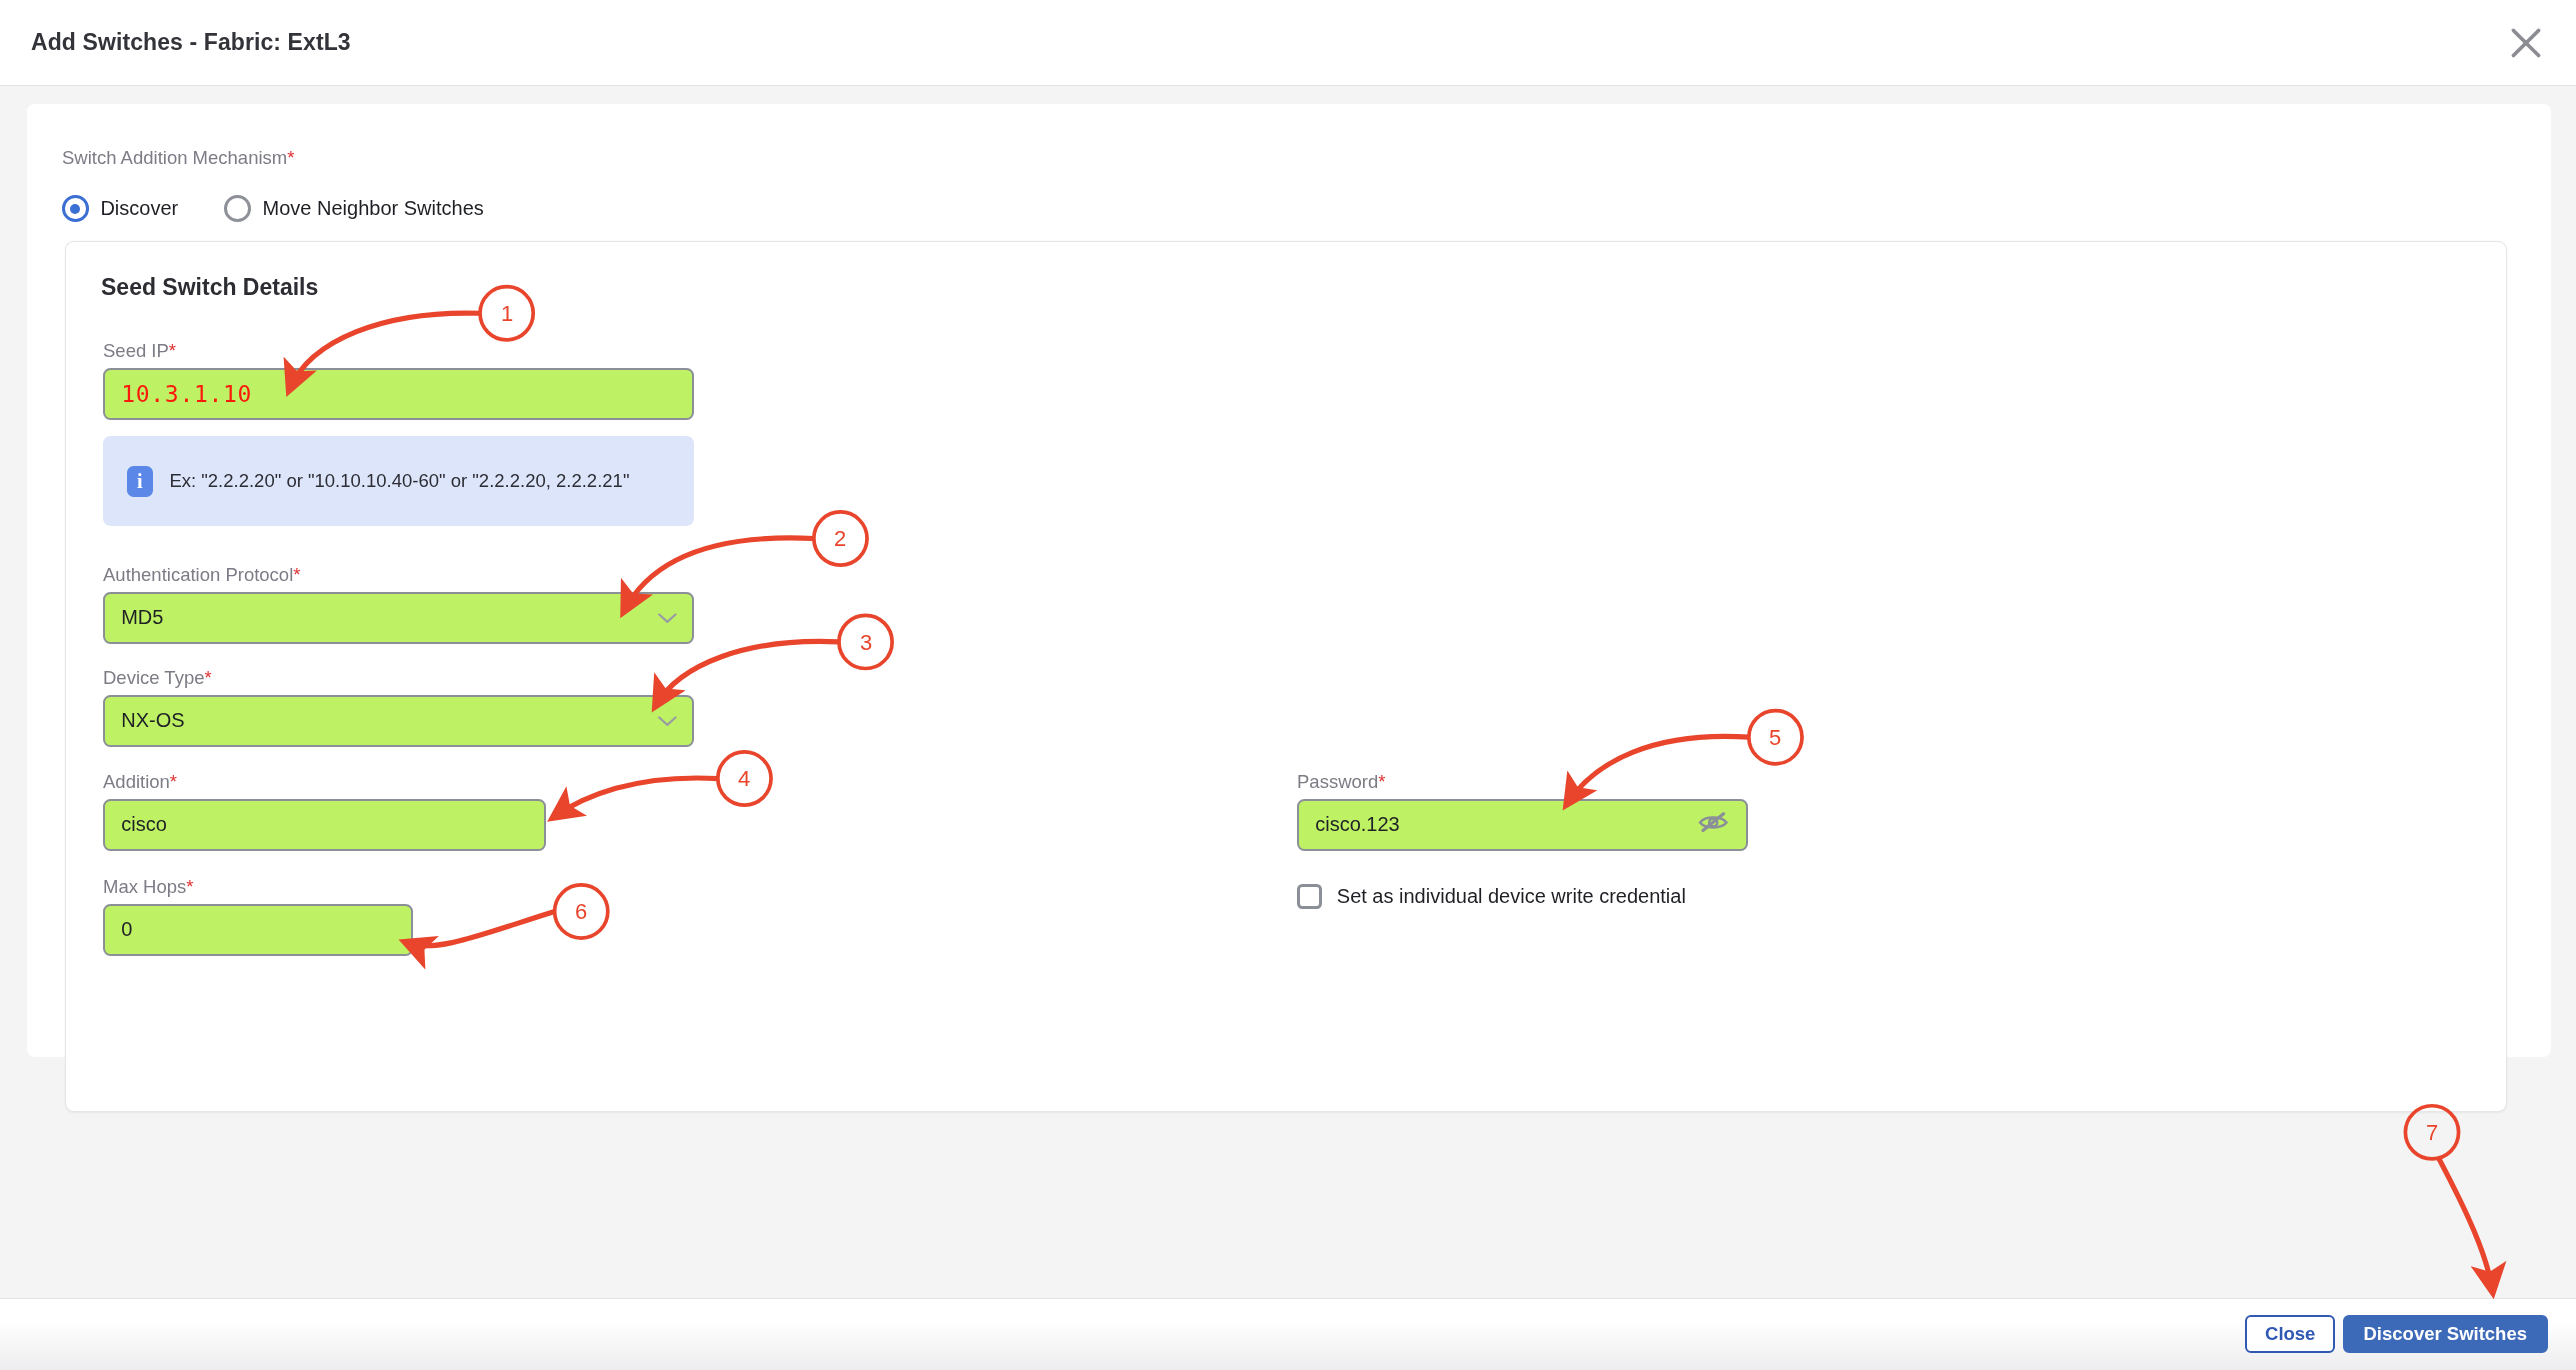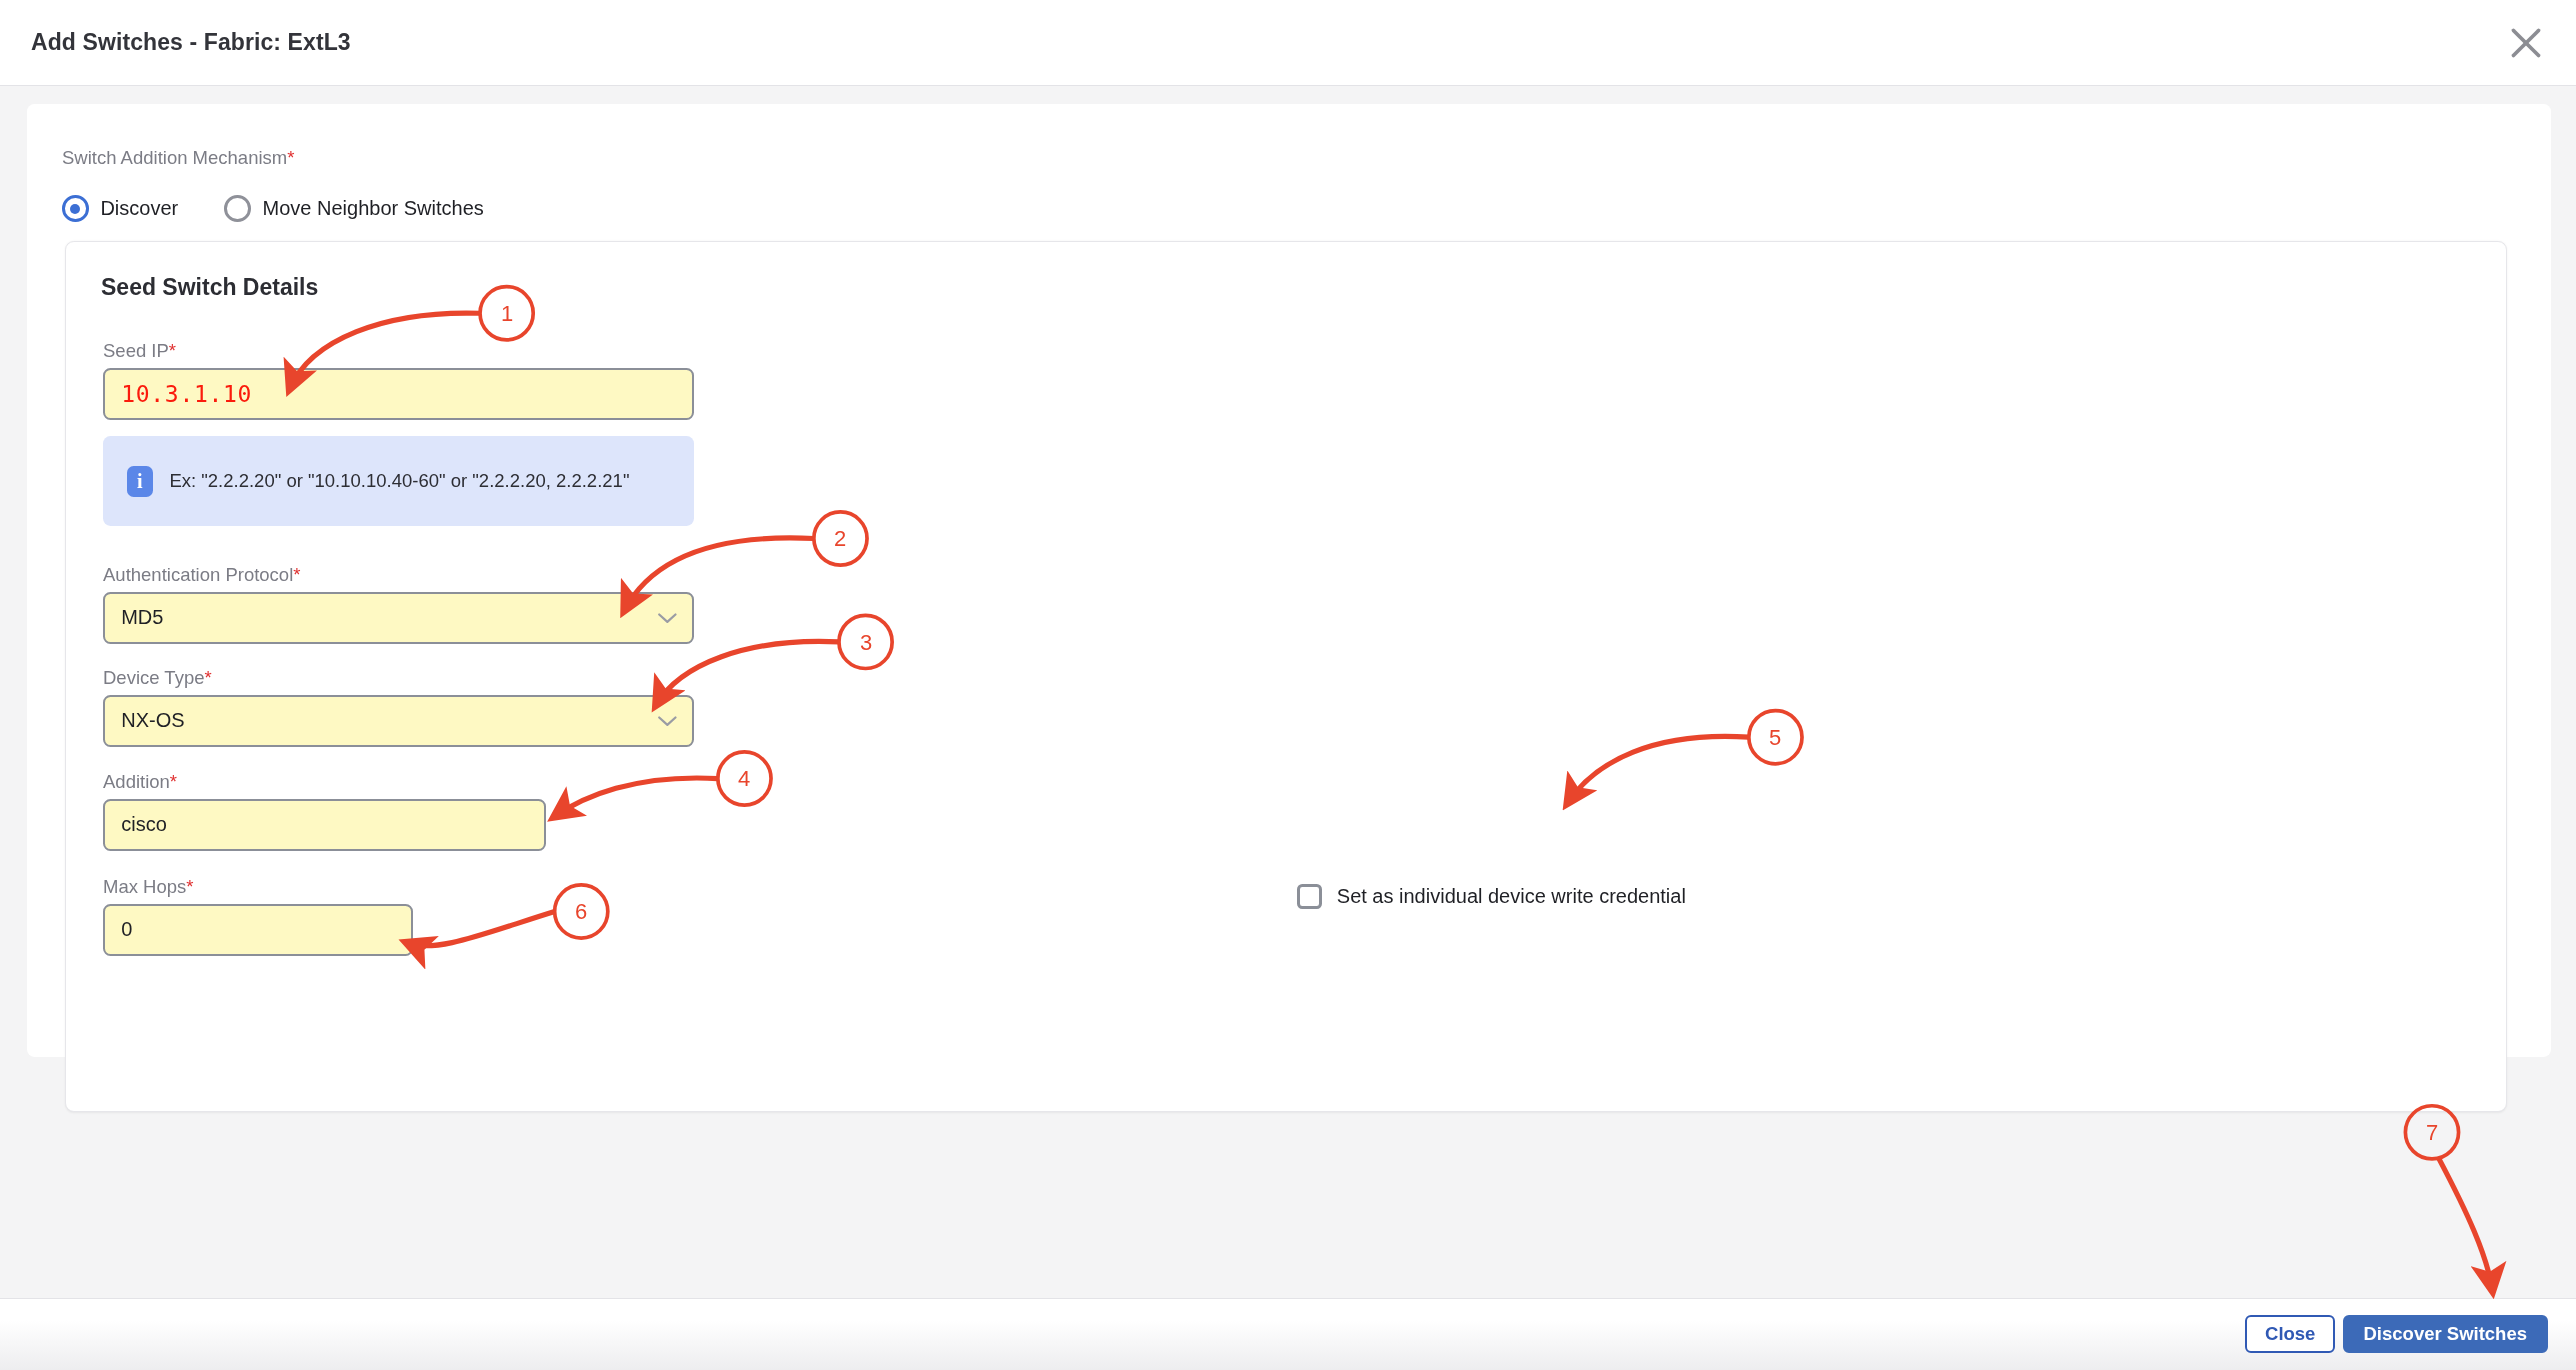--- a/index.html
+++ b/index.html
@@ -137,21 +137,21 @@
     font-weight: bold;
     color: #2c2d33;
   }
 
   .fgroup { position: absolute; }
 
   .txtinput {
     height: 52px;
     border: 2.2px solid #8b8f98;
     border-radius: 7.4px;
-    background: #fef9c3;
+    background: #bef264;
     display: flex;
     align-items: center;
     padding: 0 16.2px;
     font-size: 20px;
     color: #1f2025;
     margin-top: 6.6px;
     cursor: text;
   }
   .txtinput.mono {
     font-family: "DejaVu Sans Mono", monospace;
@@ -370,20 +370,35 @@
     </div>
   </div>
 
   <div class="fgroup" style="left:103px; top:772px; width:443px;">
     <div class="field-label">
       <span>Addition</span><span class="req">*</span>
     </div>
     <div class="txtinput">cisco</div>
   </div>
 
+  <div class="fgroup" style="left:1297px; top:772px; width:451px;">
+    <div class="field-label">
+      <span>Password</span><span class="req">*</span>
+    </div>
+    <div class="txtinput selectbox">
+      <span>cisco.123</span>
+      <span class="eye">
+        <svg width="32.5" height="22" viewBox="0 0 44 30">
+          <path d="M4 15 C11 6, 33 6, 40 15 C33 24, 11 24, 4 15 Z" fill="none" stroke="#8b8f98" stroke-width="3.5"></path>
+          <circle cx="22" cy="15" r="5.5" fill="none" stroke="#8b8f98" stroke-width="3.5"></circle>
+          <line x1="8" y1="26" x2="36" y2="3" stroke="#8b8f98" stroke-width="4.5" stroke-linecap="round"></line>
+        </svg>
+      </span>
+    </div>
+  </div>
 
   <div class="fgroup" style="left:103px; top:877px; width:310px;">
     <div class="field-label">
       <span>Max Hops</span><span class="req">*</span>
     </div>
     <div class="txtinput">0</div>
   </div>
 
   <div class="cbrow">
     <span class="checkbox"></span>

